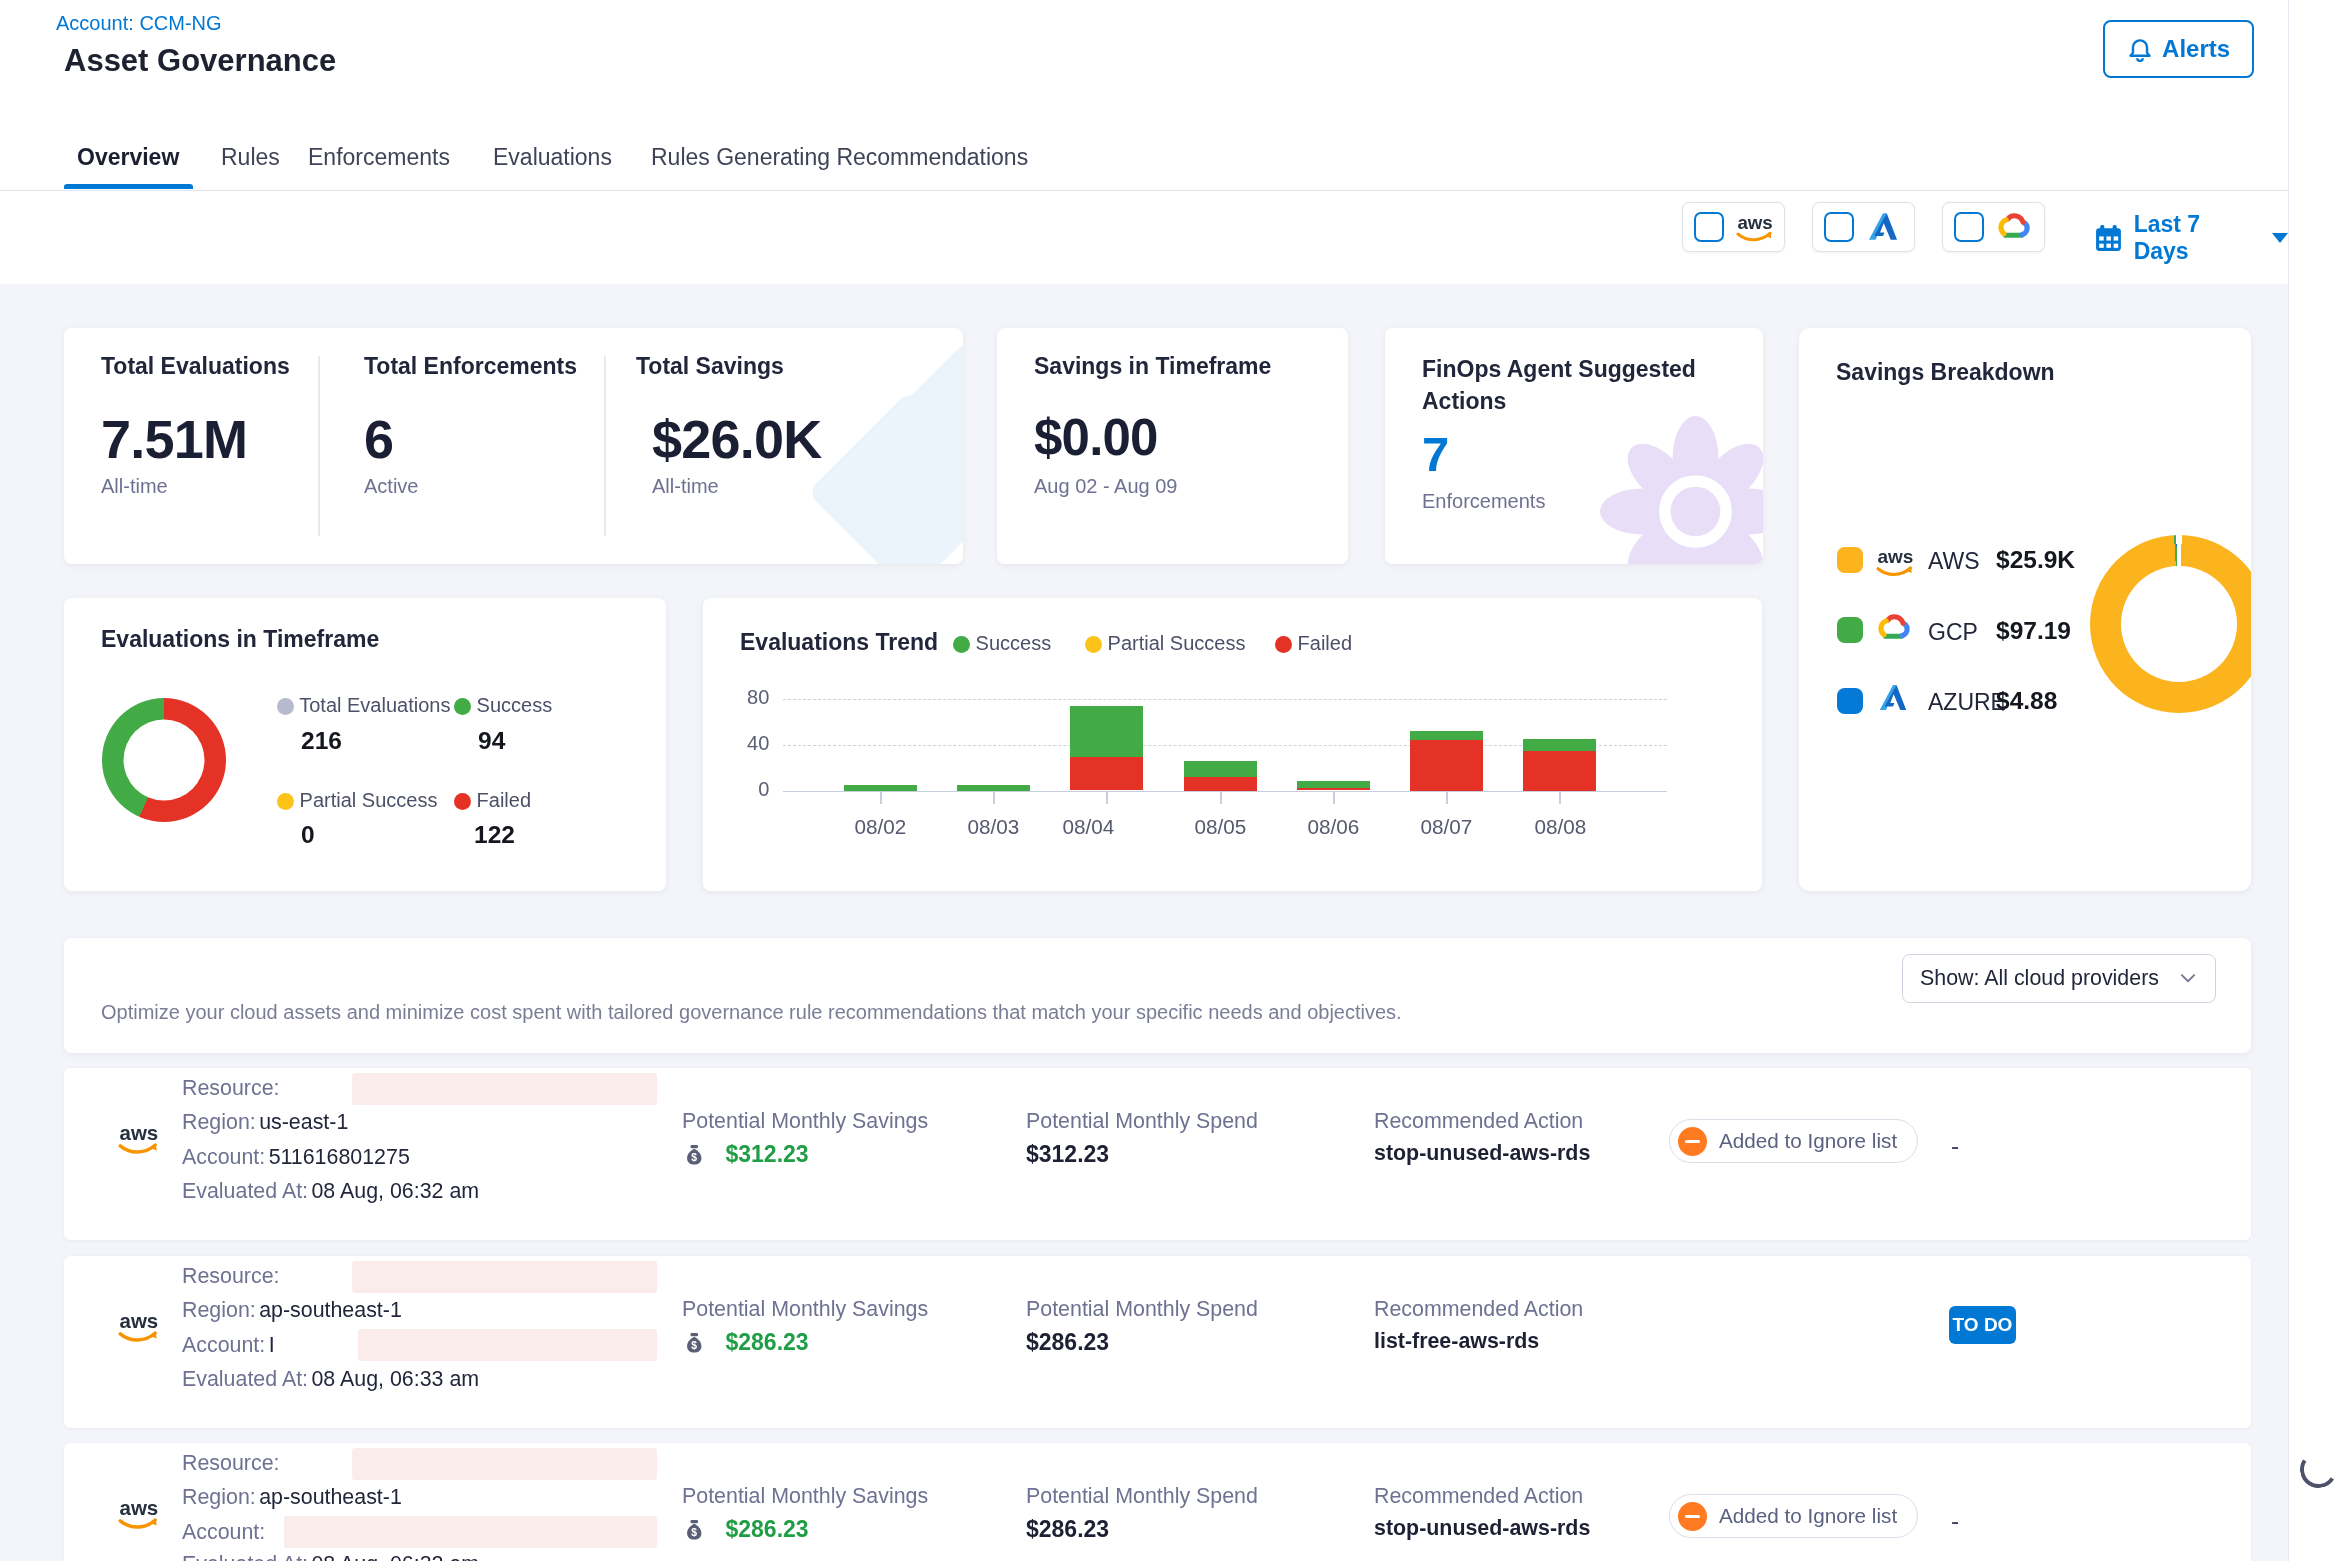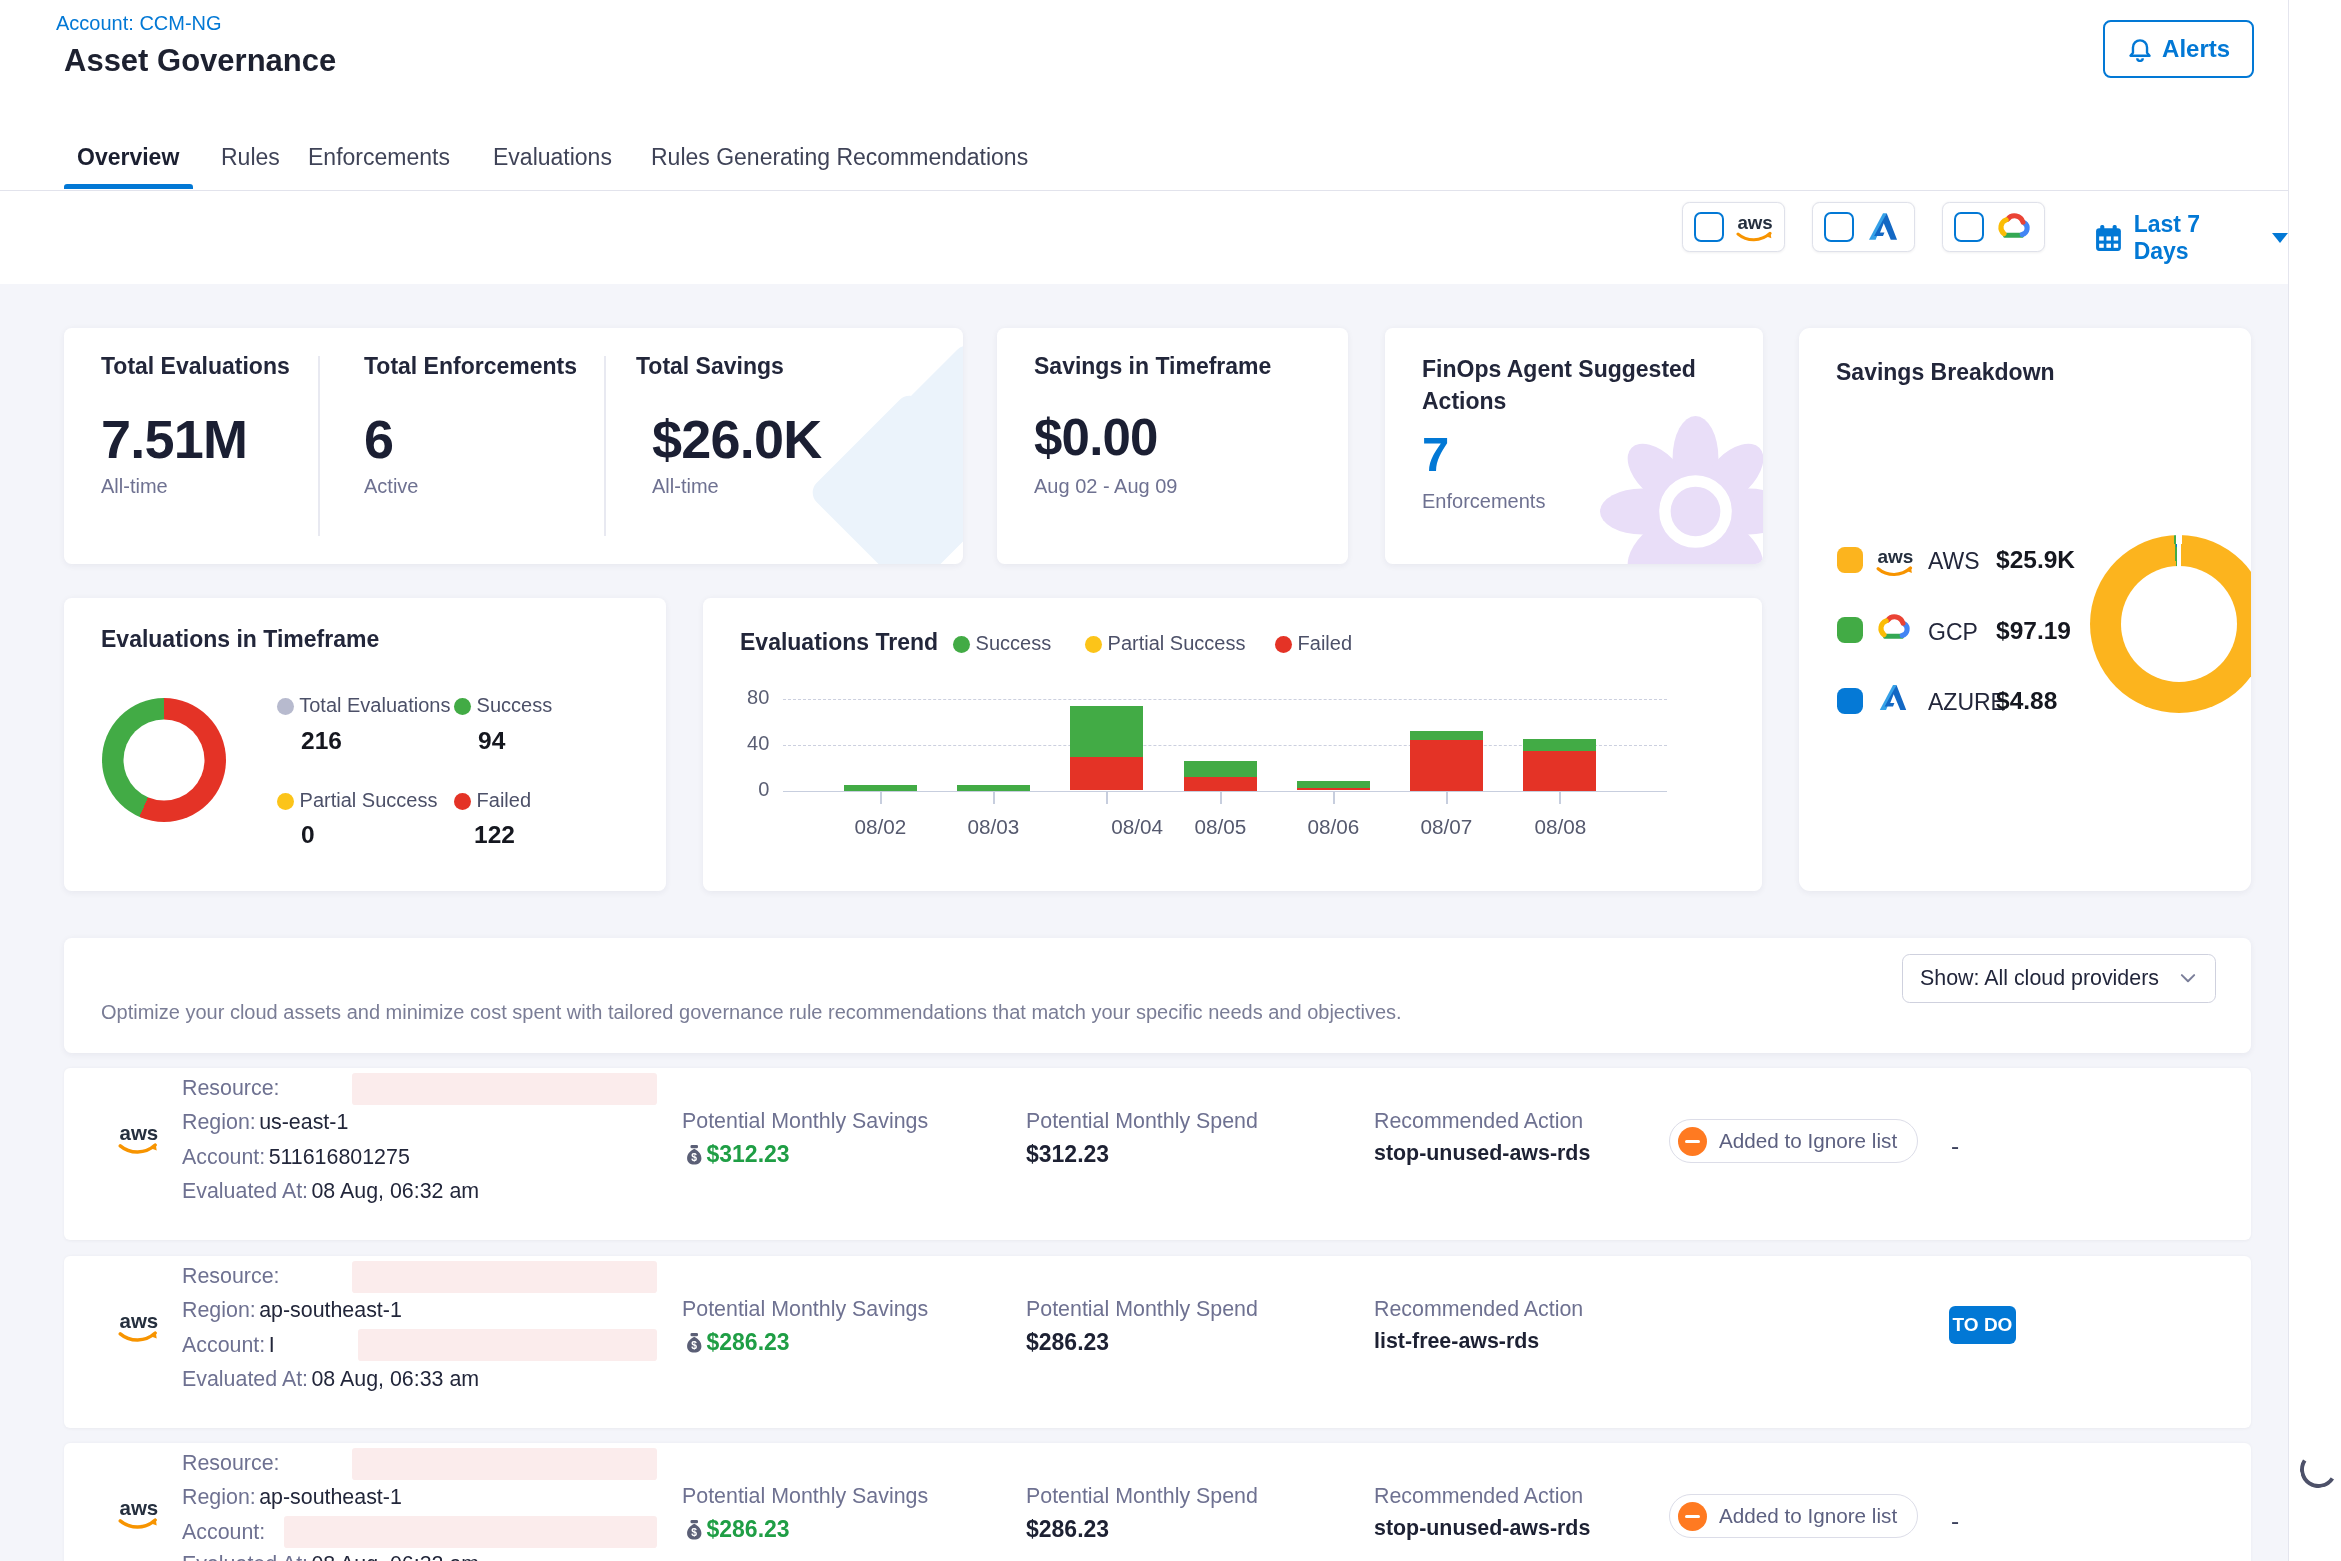--- a/index.html
+++ b/index.html
@@ -54,21 +54,21 @@
   .rec-sub{position:absolute;font-size:20px;color:#7a7d96;}
   .dropdown{position:absolute;width:314px;height:49px;border:1.5px solid #cfd1de;border-radius:7.7px;background:#fff;
       display:flex;align-items:center;justify-content:space-between;padding:0 17px;box-sizing:border-box;cursor:pointer;}
   .dropdown span{font-size:21.4px;color:#22263b;}
   .rec-row{position:absolute;left:64px;width:2187px;height:172px;background:#fff;border-radius:6.1px;box-shadow:0 0.8px 3.1px rgba(40,41,61,.05);}
   .glabel{color:#6e7191;font-size:21.4px;}
   .dval{color:#22263a;font-size:21.4px;}
   .pink{position:absolute;background:#fbecec;border-radius:3.1px;height:32px;}
   .line{position:absolute;white-space:nowrap;}
   .collab{position:absolute;top:41px;font-size:21.4px;color:#6e7191;white-space:nowrap;}
-  .colval{position:absolute;top:73px;font-size:23px;font-weight:700;color:#1d2133;white-space:nowrap;display:flex;align-items:center;gap:0;}
+  .colval{position:absolute;top:73px;font-size:23px;font-weight:700;color:#1d2133;white-space:nowrap;display:flex;align-items:center;gap:19px;}
   .money{color:#1f9e45;}
   .pill{position:absolute;top:51px;height:44px;border:1.5px solid #dcdde8;border-radius:24.5px;background:#fff;
       display:flex;align-items:center;gap:12.2px;padding:0 20px 0 7.7px;box-sizing:border-box;cursor:pointer;}
   .pill .oc{width:29px;height:29px;border-radius:50%;background:#ff7a21;position:relative;}
   .pill .oc::after{content:"";position:absolute;left:6.9px;top:13px;width:15.3px;height:3.1px;background:#fff;border-radius:1.5px;}
   .pill span{font-size:20.7px;color:#5c6080;white-space:nowrap;}
   .todo{position:absolute;border-radius:6.1px;background:#0278d5;color:#fff;font-size:19px;font-weight:700;
       display:flex;align-items:center;justify-content:center;}
   .dash{position:absolute;font-size:24.5px;color:#3c415c;}
   .helpglyph{position:absolute;left:2301px;top:1451px;width:29px;height:29px;border:4.6px solid #4d5169;border-radius:50%;
@@ -290,21 +290,21 @@
         <div class="ytick" style="left: 15.3px; top: 88px;">80</div>
         <div class="bar-seg" style="left: 141px; top: 187px; width: 73px; height: 5.7px; background: rgb(66, 171, 69);"></div>
         <div class="xtick" style="left: 177px; top: 194px;"></div>
         <div class="xlabel" style="left: 121px; top: 217px;">08/02</div>
         <div class="bar-seg" style="left: 254px; top: 187px; width: 73px; height: 5.7px; background: rgb(66, 171, 69);"></div>
         <div class="xtick" style="left: 290px; top: 194px;"></div>
         <div class="xlabel" style="left: 234px; top: 217px;">08/03</div>
         <div class="bar-seg" style="left: 367px; top: 158px; width: 73px; height: 34px; background: rgb(228, 51, 38);"></div>
         <div class="bar-seg" style="left: 367px; top: 108px; width: 73px; height: 51px; background: rgb(66, 171, 69);"></div>
         <div class="xtick" style="left: 403px; top: 194px;"></div>
-        <div class="xlabel" style="left: 347px; top: 217px; text-align: right;">08/04</div>
+        <div class="xlabel" style="left: 329px; top: 217px;">08/04</div>
         <div class="bar-seg" style="left: 481px; top: 179px; width: 73px; height: 13.8px; background: rgb(228, 51, 38);"></div>
         <div class="bar-seg" style="left: 481px; top: 163px; width: 73px; height: 16px; background: rgb(66, 171, 69);"></div>
         <div class="xtick" style="left: 517px; top: 194px;"></div>
         <div class="xlabel" style="left: 461px; top: 217px;">08/05</div>
         <div class="bar-seg" style="left: 594px; top: 189px; width: 73px; height: 3.4px; background: rgb(228, 51, 38);"></div>
         <div class="bar-seg" style="left: 594px; top: 183px; width: 73px; height: 6.9px; background: rgb(66, 171, 69);"></div>
         <div class="xtick" style="left: 630px; top: 194px;"></div>
         <div class="xlabel" style="left: 574px; top: 217px;">08/06</div>
         <div class="bar-seg" style="left: 707px; top: 142px; width: 73px; height: 51px; background: rgb(228, 51, 38);"></div>
         <div class="bar-seg" style="left: 707px; top: 133px; width: 73px; height: 9.2px; background: rgb(66, 171, 69);"></div>

